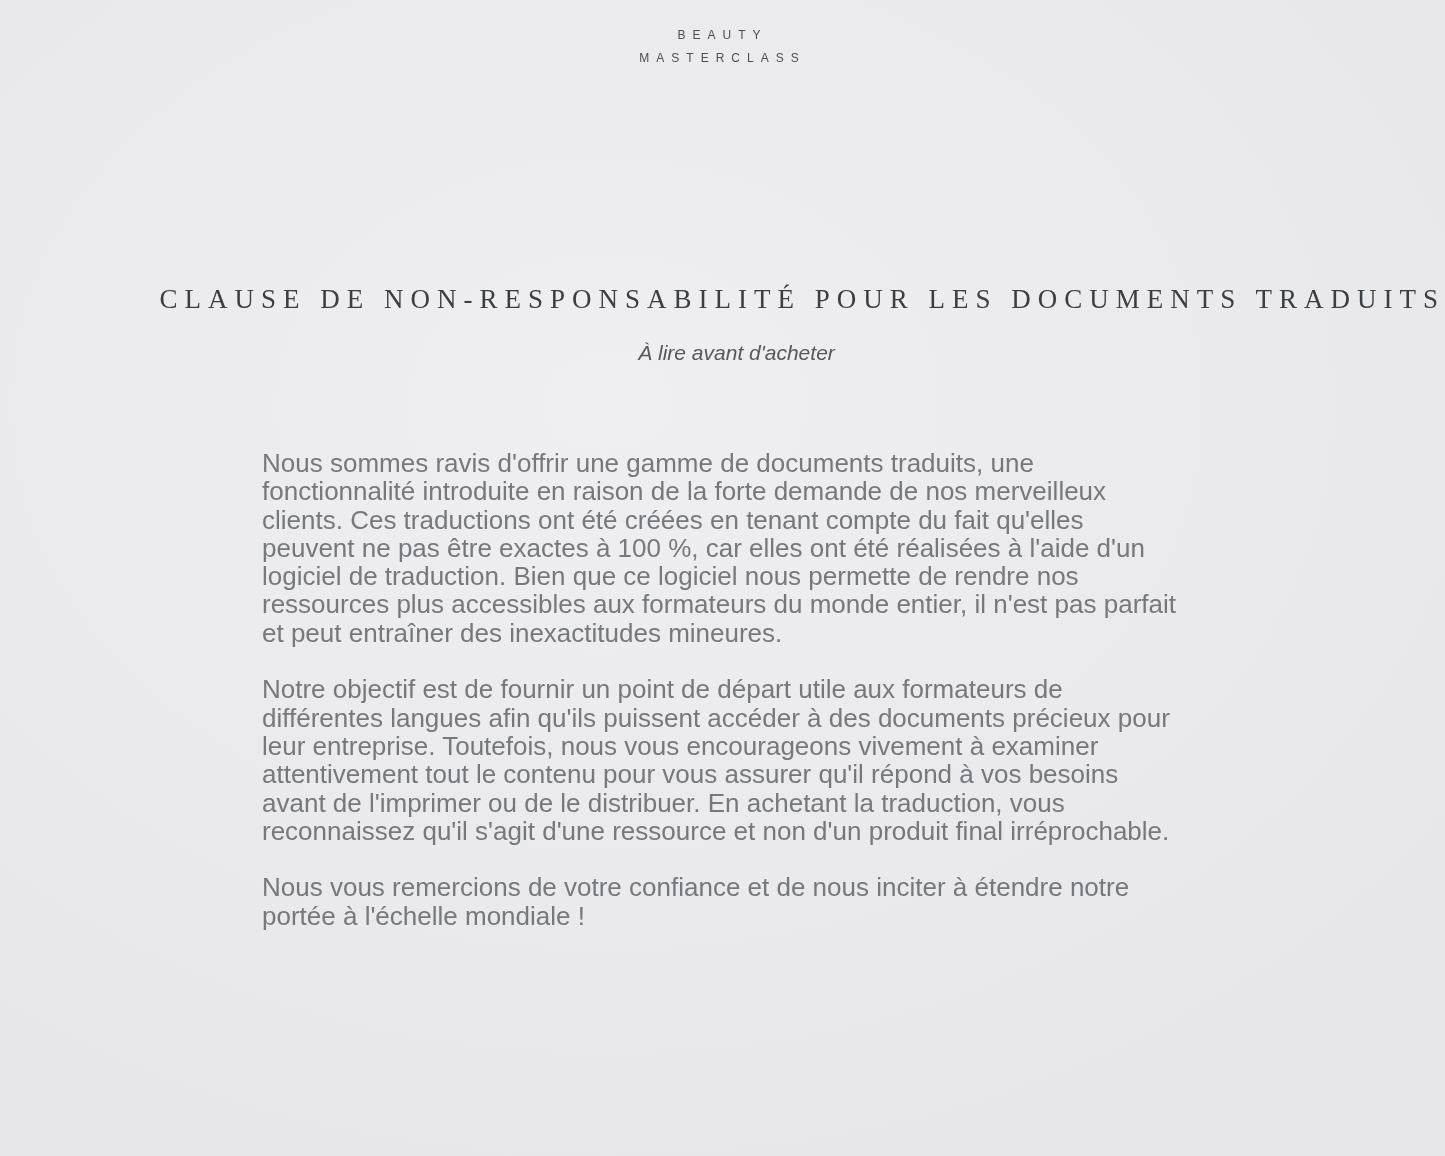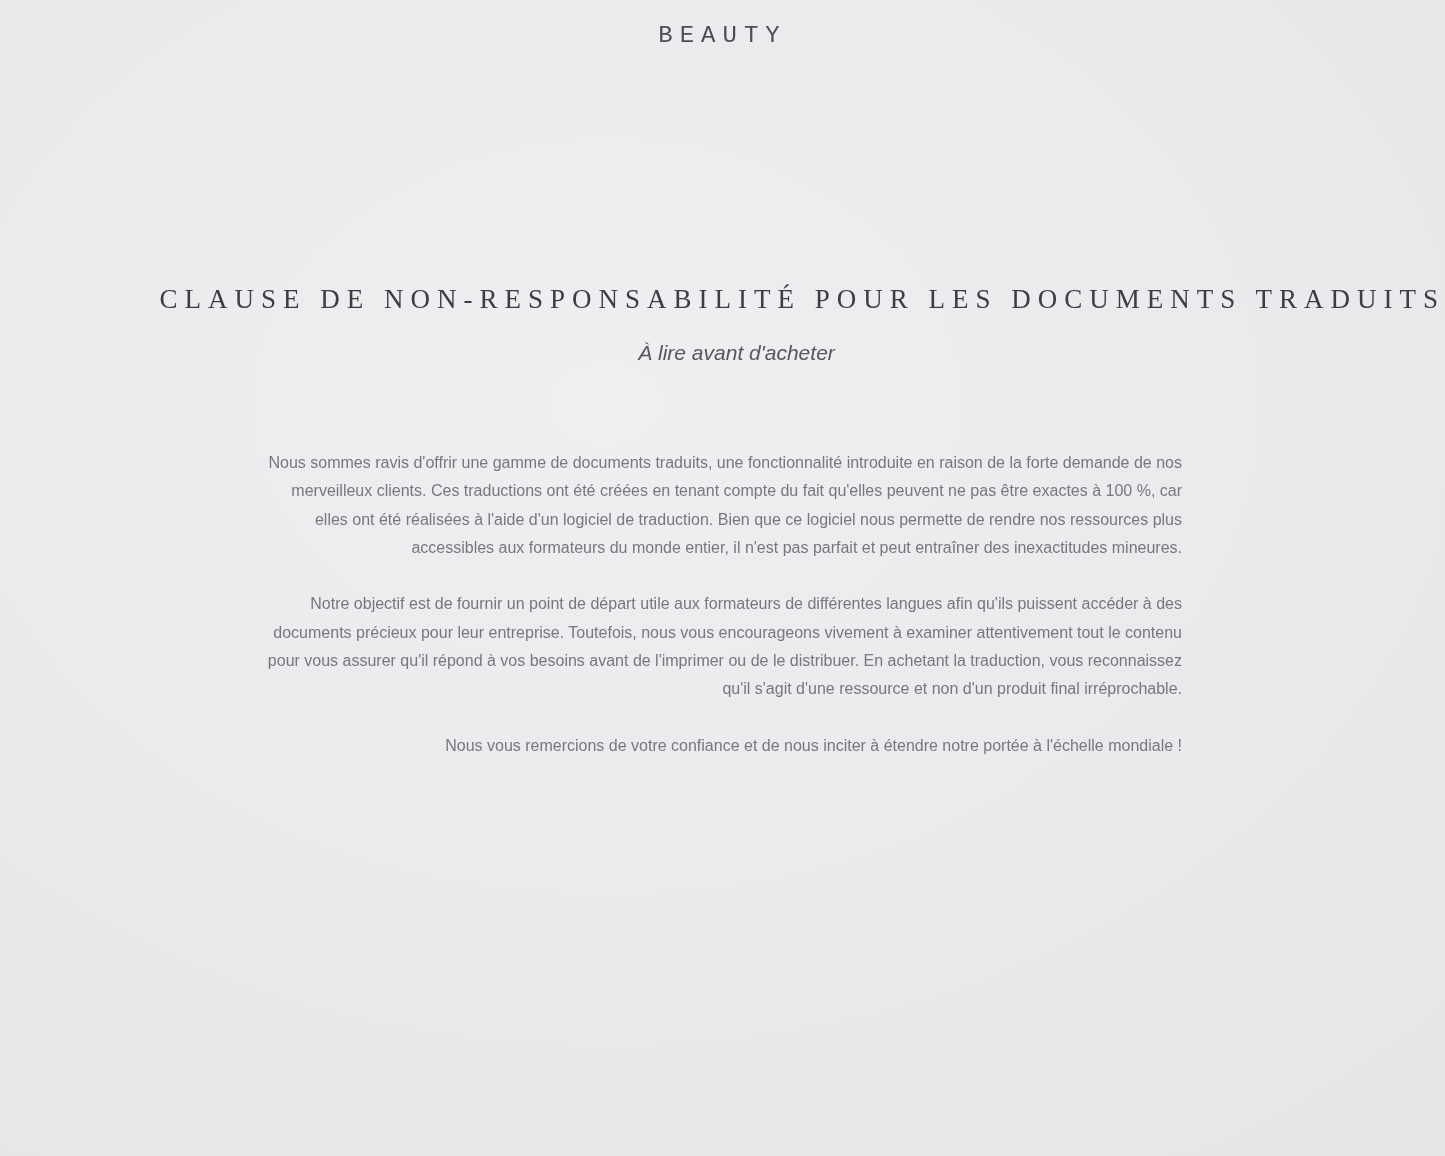--- a/index.html
+++ b/index.html
@@ -14,22 +14,22 @@
       radial-gradient(ellipse 1200px 900px at 42% 35%, #efeef0 0%, #eae9eb 55%, #e6e5e8 100%);
     overflow: hidden;
     font-family: "Liberation Sans", sans-serif;
   }
   .logo {
     position: absolute;
     top: 24px;
     left: 0;
     width: 100%;
     text-align: center;
-    font-family: Liberation Mono, monospace;
-    font-size: 24px;
+    font-family: Liberation Sans, sans-serif;
+    font-size: 12px;
     line-height: 23px;
     letter-spacing: 7px;
     color: #4b4e53;
     font-weight: 400;
   }
   .heading {
     position: absolute;
     top: 284px;
     left: 0;
     width: 100%;
@@ -49,39 +49,40 @@
     text-align: center;
     font-style: italic;
     font-size: 21px;
     color: #55585c;
   }
   .body-text {
     position: absolute;
     top: 449px;
     left: 262px;
     width: 920px;
-    text-align: right;
-    font-size: 16px;
+    text-align: left;
+    font-size: 26px;
     line-height: 28.3px;
     color: #75787d;
   }
   .body-text p {
     margin: 0 0 28.3px 0;
   }
   .body-text p:last-child {
     margin-bottom: 11px;
   }
 </style>
 </head>
 <body>
 
 <div class="page">
 
   <div class="logo">
     <div>BEAUTY</div>
+    <div>MASTERCLASS</div>
   </div>
 
   <div class="heading">CLAUSE DE NON-RESPONSABILITÉ POUR LES DOCUMENTS TRADUITS</div>
 
   <div class="subtitle">À lire avant d'acheter</div>
 
   <div class="body-text">
     <p>Nous sommes ravis d'offrir une gamme de documents traduits, une fonctionnalité introduite en raison de la forte demande de nos merveilleux clients. Ces traductions ont été créées en tenant compte du fait qu'elles peuvent ne pas être exactes à 100 %, car elles ont été réalisées à l'aide d'un logiciel de traduction. Bien que ce logiciel nous permette de rendre nos ressources plus accessibles aux formateurs du monde entier, il n'est pas parfait et peut entraîner des inexactitudes mineures.</p>
     <p>Notre objectif est de fournir un point de départ utile aux formateurs de différentes langues afin qu'ils puissent accéder à des documents précieux pour leur entreprise. Toutefois, nous vous encourageons vivement à examiner attentivement tout le contenu pour vous assurer qu'il répond à vos besoins avant de l'imprimer ou de le distribuer. En achetant la traduction, vous reconnaissez qu'il s'agit d'une ressource et non d'un produit final irréprochable.</p>
     <p>Nous vous remercions de votre confiance et de nous inciter à étendre notre portée à l'échelle mondiale !</p>

